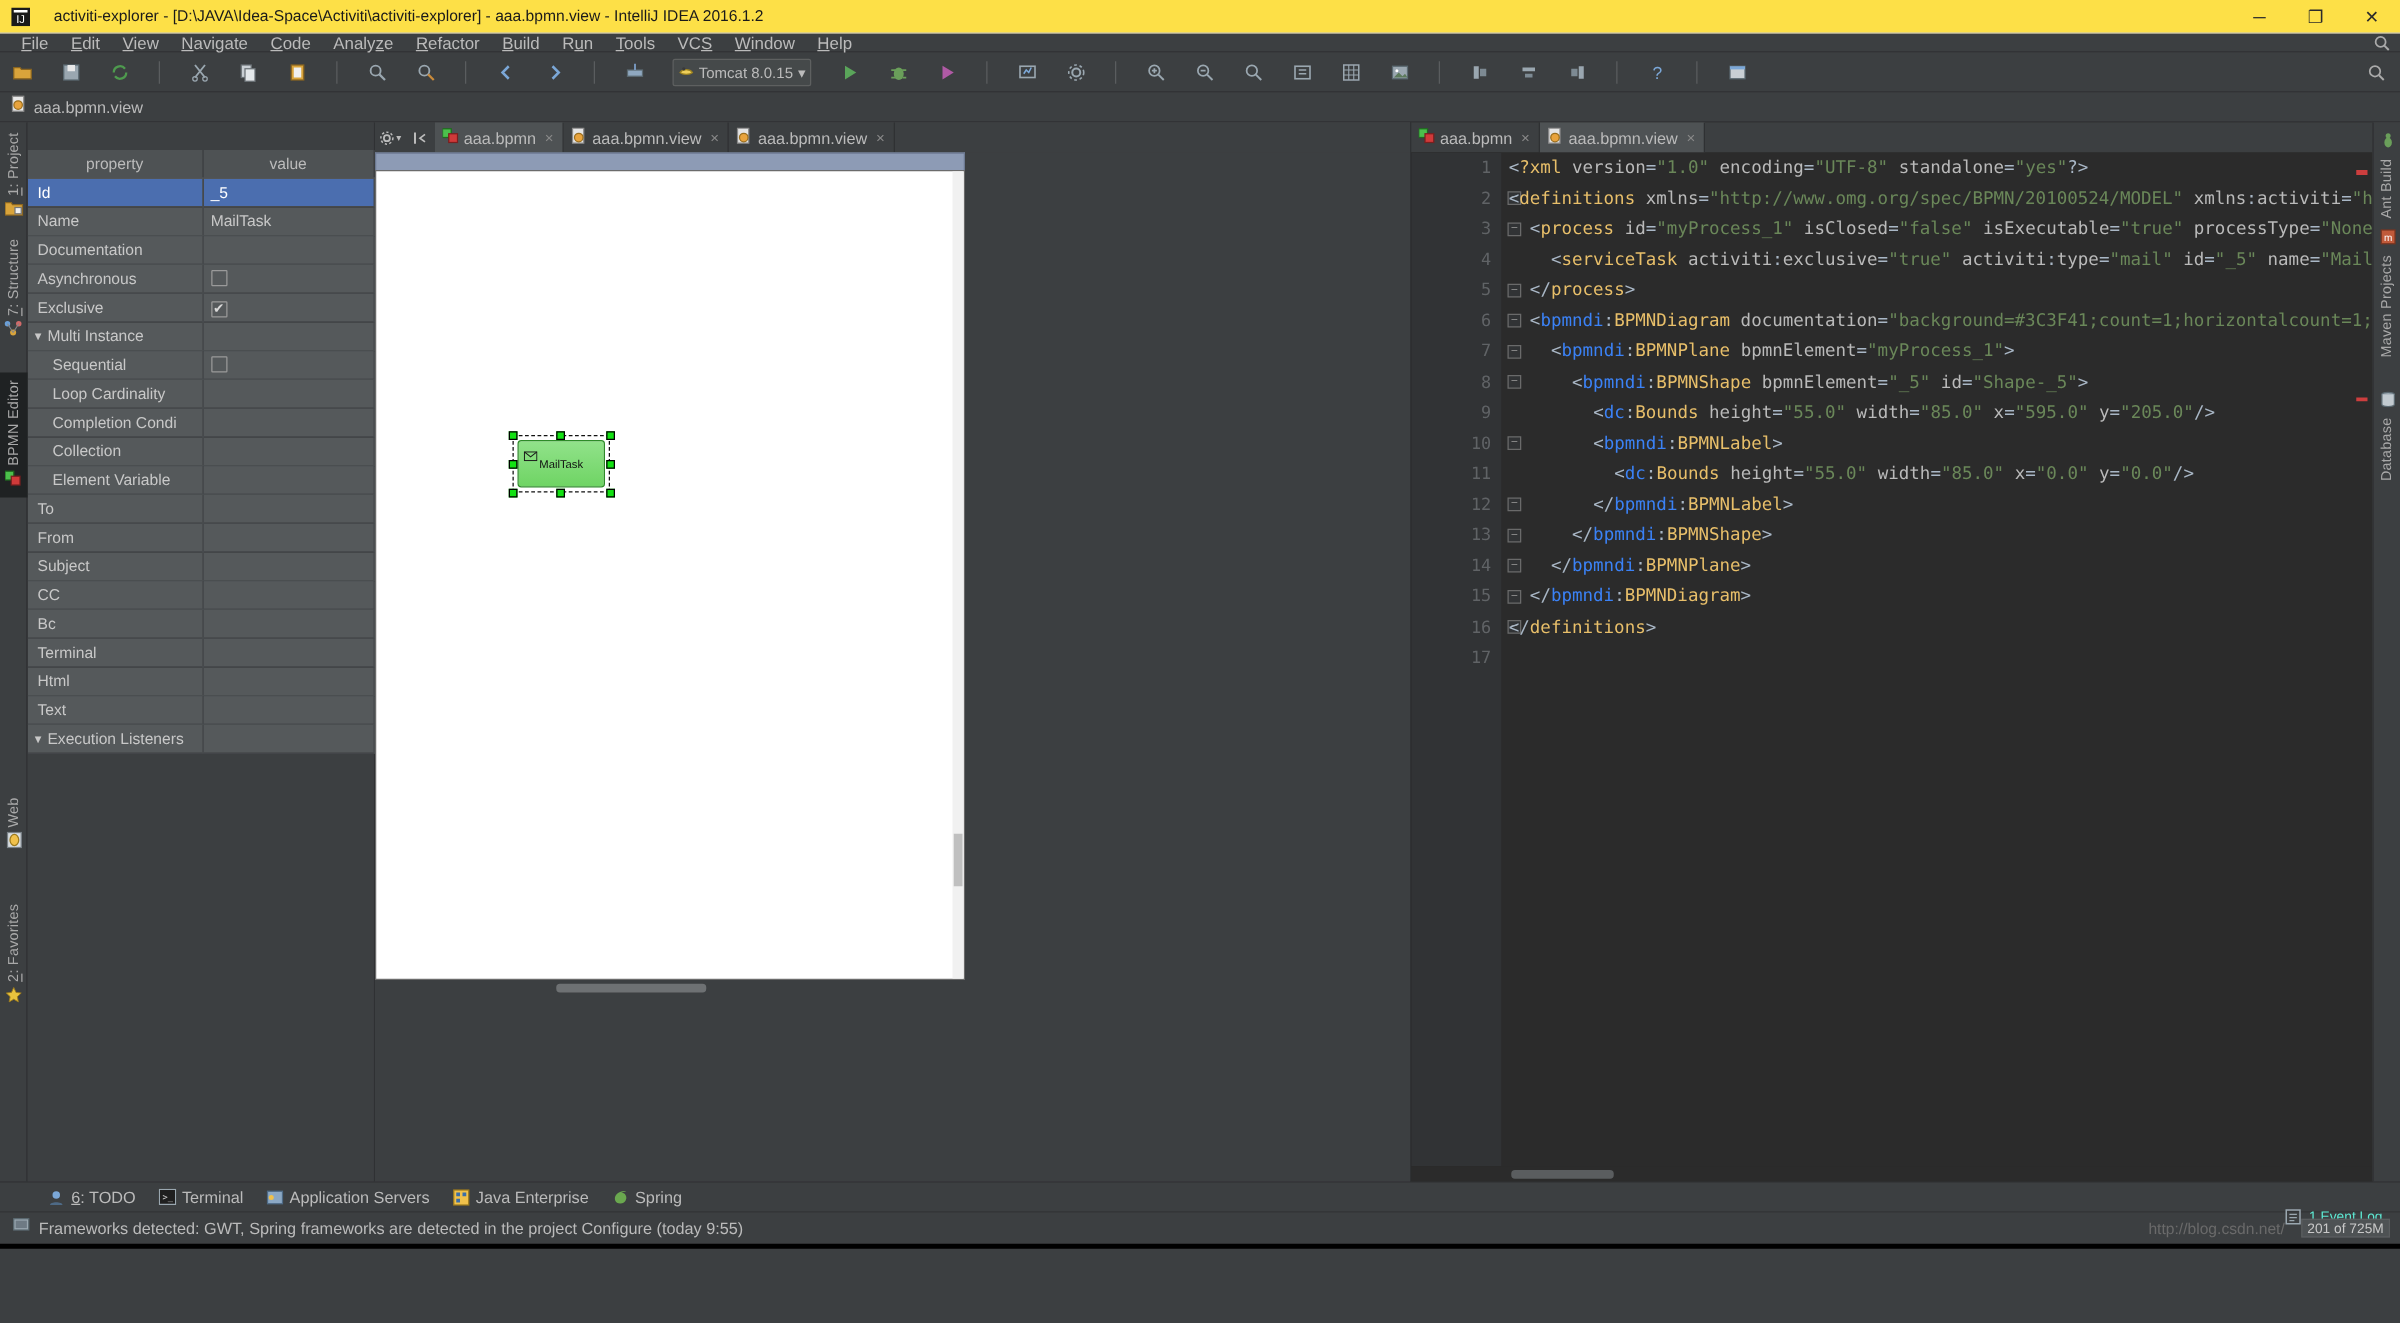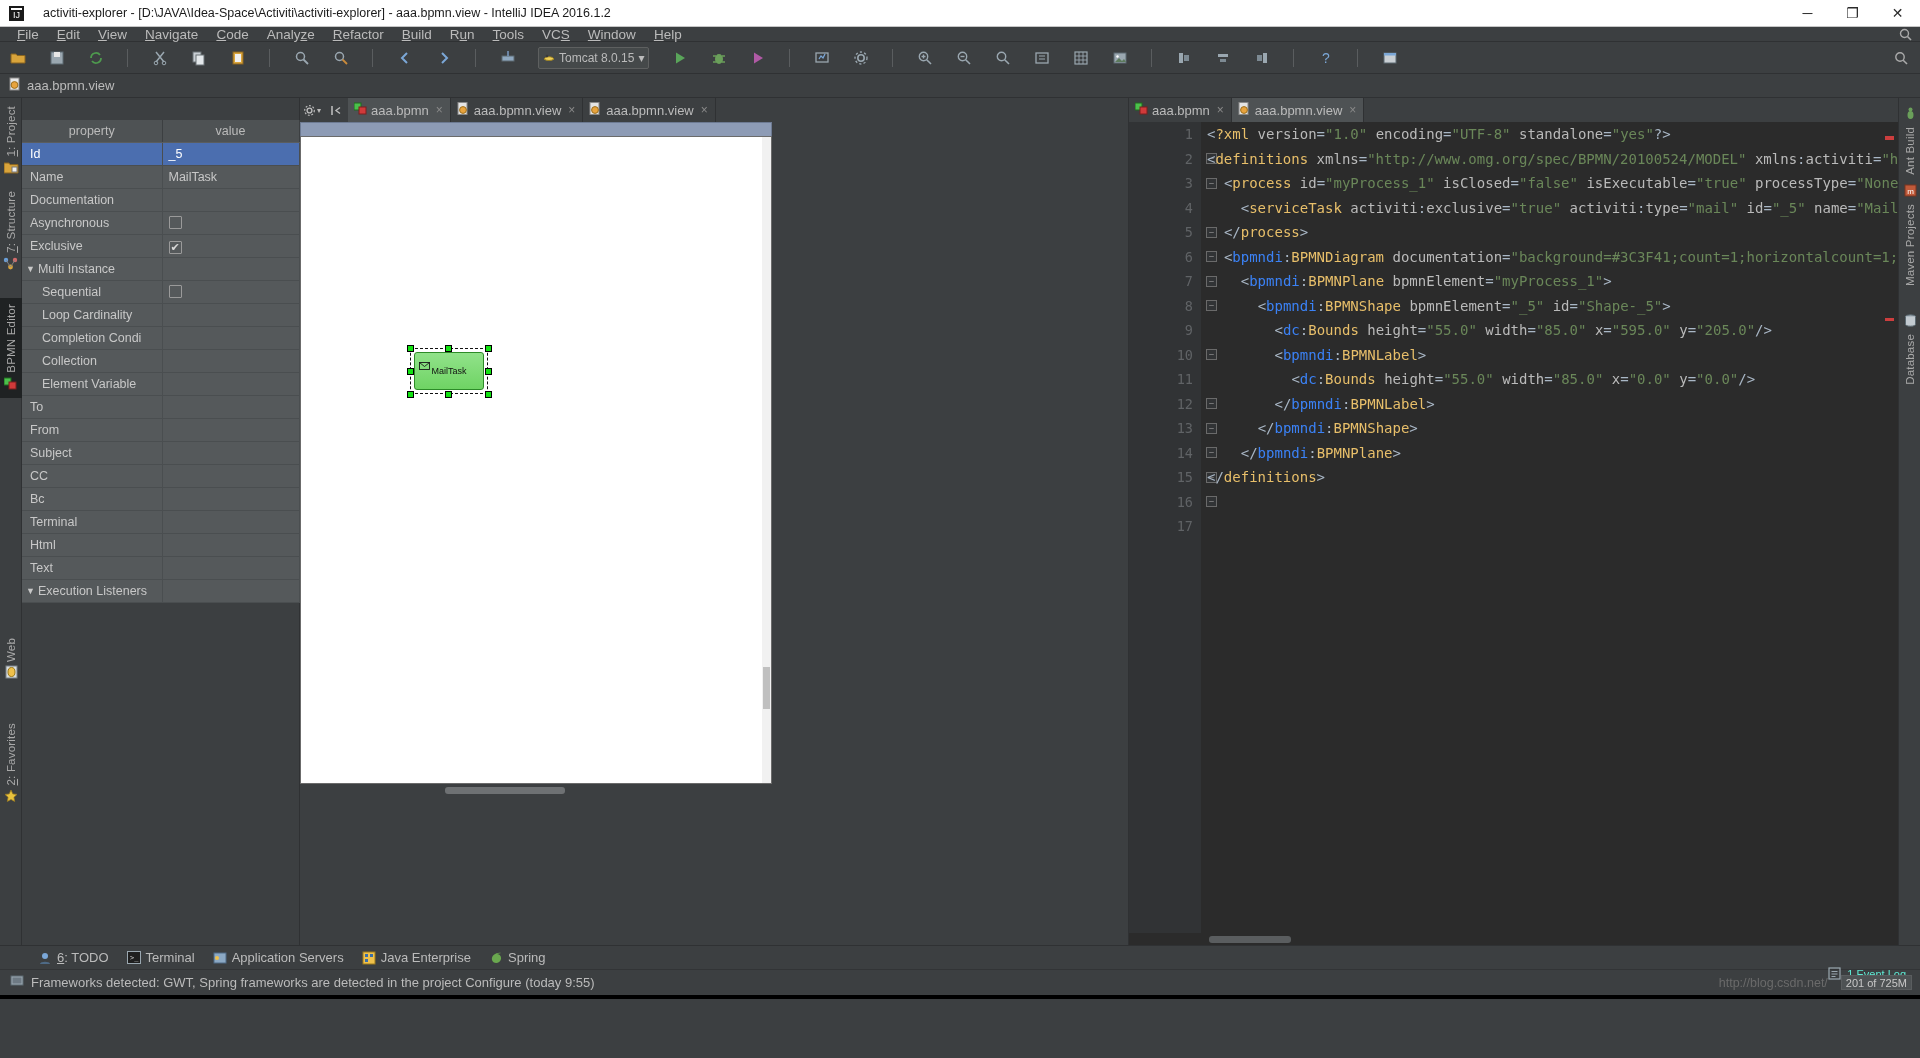--- a/index.html
+++ b/index.html
@@ -1,20 +1,20 @@
 <!DOCTYPE html>
 <html><head>
 <meta charset="utf-8">
 <style>
   * { box-sizing: border-box; margin:0; padding:0; }
   html,body{ width:1920px; height:1058px; overflow:hidden; background:#3c3f41;
     font-family:"Liberation Sans", sans-serif; }
 
   
-  .titlebar{ height:27px; background:#ffffff; display:flex; align-items:center;
+  .titlebar{ height:27px; background:#fde047; display:flex; align-items:center;
     border-bottom:1px solid #c6c6c6; }
   .tb-icon{ width:22px; height:18px; margin-left:5px; display:flex; align-items:center; justify-content:center; }
   .tb-icon svg{ display:block; }
   .tb-title{ font-size:12.5px; color:#1a1a1a; margin-left:16px; white-space:nowrap;
     font-family:"Liberation Sans", sans-serif; }
   .tb-spacer{ flex:1; }
   .tb-btn{ width:45px; height:27px; display:flex; align-items:center; justify-content:center;
     color:#2b2b2b; font-size:14px; }
 
   
@@ -671,20 +671,21 @@
           <div class="cline"><span class="t-punct"> </span><span class="t-punct"> </span><span class="t-punct">&lt;/</span><span class="t-tag">process</span><span class="t-punct">&gt;</span></div>
           <div class="cline"><span class="t-punct"> </span><span class="t-punct"> </span><span class="t-punct">&lt;</span><span class="t-ns">bpmndi</span><span class="t-punct">:</span><span class="t-tag">BPMNDiagram</span><span class="t-punct"> </span><span class="t-attr">documentation</span><span class="t-punct">=</span><span class="t-str">"background=#3C3F41;count=1;horizontalcount=1;or</span></div>
           <div class="cline"><span class="t-punct"> </span><span class="t-punct"> </span><span class="t-punct"> </span><span class="t-punct"> </span><span class="t-punct">&lt;</span><span class="t-ns">bpmndi</span><span class="t-punct">:</span><span class="t-tag">BPMNPlane</span><span class="t-punct"> </span><span class="t-attr">bpmnElement</span><span class="t-punct">=</span><span class="t-str">"myProcess_1"</span><span class="t-punct">&gt;</span></div>
           <div class="cline"><span class="t-punct"> </span><span class="t-punct"> </span><span class="t-punct"> </span><span class="t-punct"> </span><span class="t-punct"> </span><span class="t-punct"> </span><span class="t-punct">&lt;</span><span class="t-ns">bpmndi</span><span class="t-punct">:</span><span class="t-tag">BPMNShape</span><span class="t-punct"> </span><span class="t-attr">bpmnElement</span><span class="t-punct">=</span><span class="t-str">"_5"</span><span class="t-punct"> </span><span class="t-attr">id</span><span class="t-punct">=</span><span class="t-str">"Shape-_5"</span><span class="t-punct">&gt;</span></div>
           <div class="cline"><span class="t-punct"> </span><span class="t-punct"> </span><span class="t-punct"> </span><span class="t-punct"> </span><span class="t-punct"> </span><span class="t-punct"> </span><span class="t-punct"> </span><span class="t-punct"> </span><span class="t-punct">&lt;</span><span class="t-ns">dc</span><span class="t-punct">:</span><span class="t-tag">Bounds</span><span class="t-punct"> </span><span class="t-attr">height</span><span class="t-punct">=</span><span class="t-str">"55.0"</span><span class="t-punct"> </span><span class="t-attr">width</span><span class="t-punct">=</span><span class="t-str">"85.0"</span><span class="t-punct"> </span><span class="t-attr">x</span><span class="t-punct">=</span><span class="t-str">"595.0"</span><span class="t-punct"> </span><span class="t-attr">y</span><span class="t-punct">=</span><span class="t-str">"205.0"</span><span class="t-punct">/</span><span class="t-punct">&gt;</span></div>
           <div class="cline"><span class="t-punct"> </span><span class="t-punct"> </span><span class="t-punct"> </span><span class="t-punct"> </span><span class="t-punct"> </span><span class="t-punct"> </span><span class="t-punct"> </span><span class="t-punct"> </span><span class="t-punct">&lt;</span><span class="t-ns">bpmndi</span><span class="t-punct">:</span><span class="t-tag">BPMNLabel</span><span class="t-punct">&gt;</span></div>
           <div class="cline"><span class="t-punct"> </span><span class="t-punct"> </span><span class="t-punct"> </span><span class="t-punct"> </span><span class="t-punct"> </span><span class="t-punct"> </span><span class="t-punct"> </span><span class="t-punct"> </span><span class="t-punct"> </span><span class="t-punct"> </span><span class="t-punct">&lt;</span><span class="t-ns">dc</span><span class="t-punct">:</span><span class="t-tag">Bounds</span><span class="t-punct"> </span><span class="t-attr">height</span><span class="t-punct">=</span><span class="t-str">"55.0"</span><span class="t-punct"> </span><span class="t-attr">width</span><span class="t-punct">=</span><span class="t-str">"85.0"</span><span class="t-punct"> </span><span class="t-attr">x</span><span class="t-punct">=</span><span class="t-str">"0.0"</span><span class="t-punct"> </span><span class="t-attr">y</span><span class="t-punct">=</span><span class="t-str">"0.0"</span><span class="t-punct">/</span><span class="t-punct">&gt;</span></div>
           <div class="cline"><span class="t-punct"> </span><span class="t-punct"> </span><span class="t-punct"> </span><span class="t-punct"> </span><span class="t-punct"> </span><span class="t-punct"> </span><span class="t-punct"> </span><span class="t-punct"> </span><span class="t-punct">&lt;/</span><span class="t-ns">bpmndi</span><span class="t-punct">:</span><span class="t-tag">BPMNLabel</span><span class="t-punct">&gt;</span></div>
           <div class="cline"><span class="t-punct"> </span><span class="t-punct"> </span><span class="t-punct"> </span><span class="t-punct"> </span><span class="t-punct"> </span><span class="t-punct"> </span><span class="t-punct">&lt;/</span><span class="t-ns">bpmndi</span><span class="t-punct">:</span><span class="t-tag">BPMNShape</span><span class="t-punct">&gt;</span></div>
           <div class="cline"><span class="t-punct"> </span><span class="t-punct"> </span><span class="t-punct"> </span><span class="t-punct"> </span><span class="t-punct">&lt;/</span><span class="t-ns">bpmndi</span><span class="t-punct">:</span><span class="t-tag">BPMNPlane</span><span class="t-punct">&gt;</span></div>
+          <div class="cline"><span class="t-punct"> </span><span class="t-punct"> </span><span class="t-punct">&lt;/</span><span class="t-ns">bpmndi</span><span class="t-punct">:</span><span class="t-tag">BPMNDiagram</span><span class="t-punct">&gt;</span></div>
           <div class="cline"><span class="t-punct">&lt;/</span><span class="t-tag">definitions</span><span class="t-punct">&gt;</span></div>
           <div class="cline">&nbsp;</div>
         </div>
       <div class="err-stripe"></div>
       <div class="err-stripe2"></div>
     </div>
     <div class="xml-hscroll">
       <div class="xml-hthumb"></div>
     </div>
   </div>

